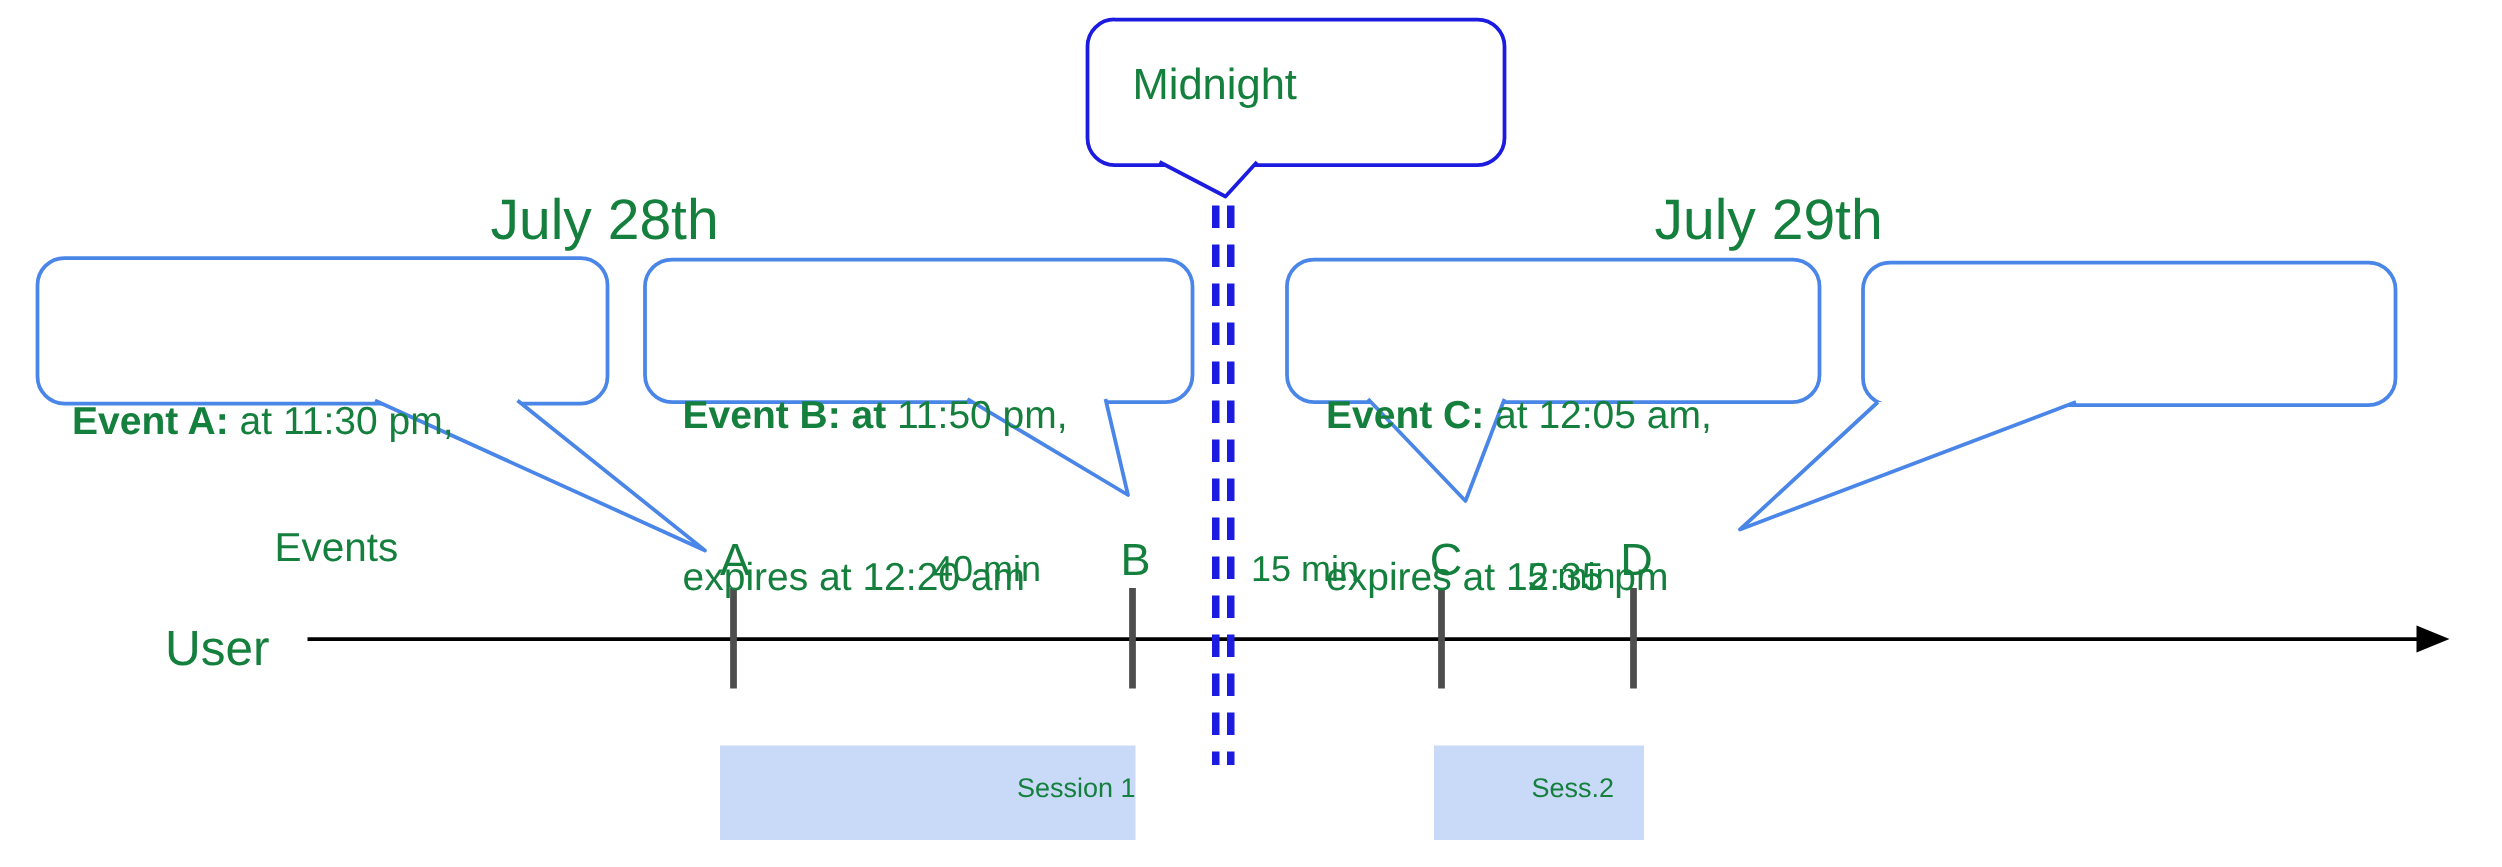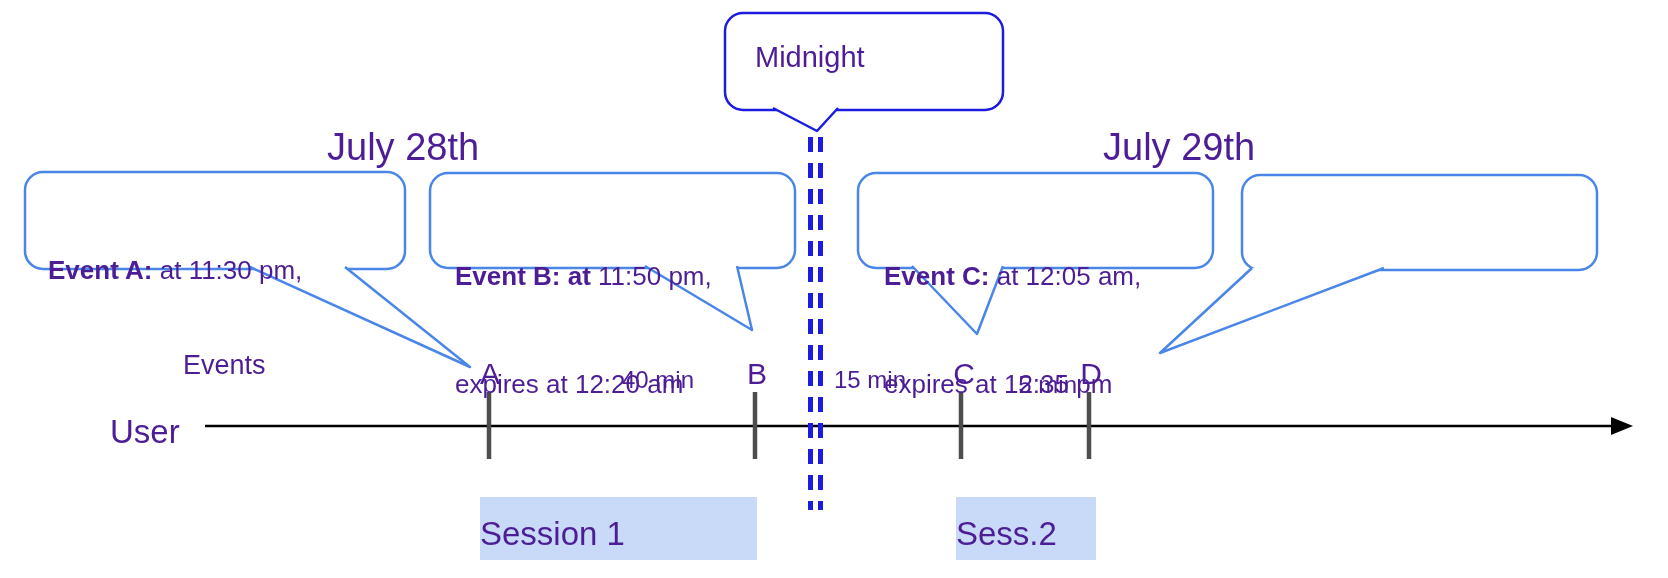--- a/index.html
+++ b/index.html
@@ -1,30 +1,30 @@
 <!DOCTYPE html>
 <html><head>
 <meta charset="utf-8">
 <style>
   html,body{margin:0;padding:0;background:#ffffff;}
   .stage{
     position:relative;width:1668px;height:578px;background:#ffffff;overflow:hidden;
     font-family:"Liberation Sans",sans-serif;color:#000;
   }
   .stage svg{position:absolute;left:0;top:0;width:1668px;height:578px;}
-  .t{position:absolute;white-space:pre;color:#4c1d95;}
+  .t{position:absolute;white-space:pre;color:#15803d;}
   .date-title{font-size:38px;margin-top:24px;}
   .midnight-label{font-size:29px;}
   .callout-text{font-size:26px;line-height:36px;}
   .callout-text b{font-weight:700;}
   .axis-label{font-size:27px;}
   .user-label{font-size:33px;}
   .tick-letter{font-size:30px;width:40px;text-align:center;}
   .interval-label{font-size:24px;width:90px;text-align:center;}
-  .session-label{font-size:33px;text-align:left;}
+  .session-label{font-size:18px;text-align:right;}
 </style>
 </head>
 <body>
 
 <div class="stage">
 
   <svg viewBox="0 0 1668 578" aria-hidden="true">
 
     <rect x="480" y="497" width="277" height="63" fill="#c9daf8"></rect>
     <rect x="956" y="497" width="140" height="63" fill="#c9daf8"></rect>
@@ -52,21 +52,21 @@
 
     <rect x="725" y="13" width="278" height="97" rx="18" fill="#ffffff" stroke="#1c1ce0" stroke-width="2.5"></rect>
     <path d="M773,108 L817,131 L838,108" fill="#ffffff" stroke="#1c1ce0" stroke-width="2.5" stroke-linejoin="round"></path>
   </svg>
 
   <div class="t date-title" style="left:327px;top:102px;">July 28th</div>
   <div class="t date-title" style="left:1103px;top:102px;">July 29th</div>
 
   <div class="t midnight-label" style="left:755px;top:41px;">Midnight</div>
 
-  <div class="t callout-text" style="left:48px;top:180px;">
+  <div class="t callout-text" style="left:48px;top:190px;">
     <div><b>Event A:</b><span> at 11:30 pm,</span></div>
   </div>
   <div class="t callout-text" style="left:455px;top:186px;">
     <div><b>Event B: at</b><span> 11:50 pm,</span></div>
     <div>expires at 12:20 am</div>
   </div>
   <div class="t callout-text" style="left:884px;top:186px;">
     <div><b>Event C:</b><span> at 12:05 am,</span></div>
     <div>expires at 12:35 pm</div>
   </div>

